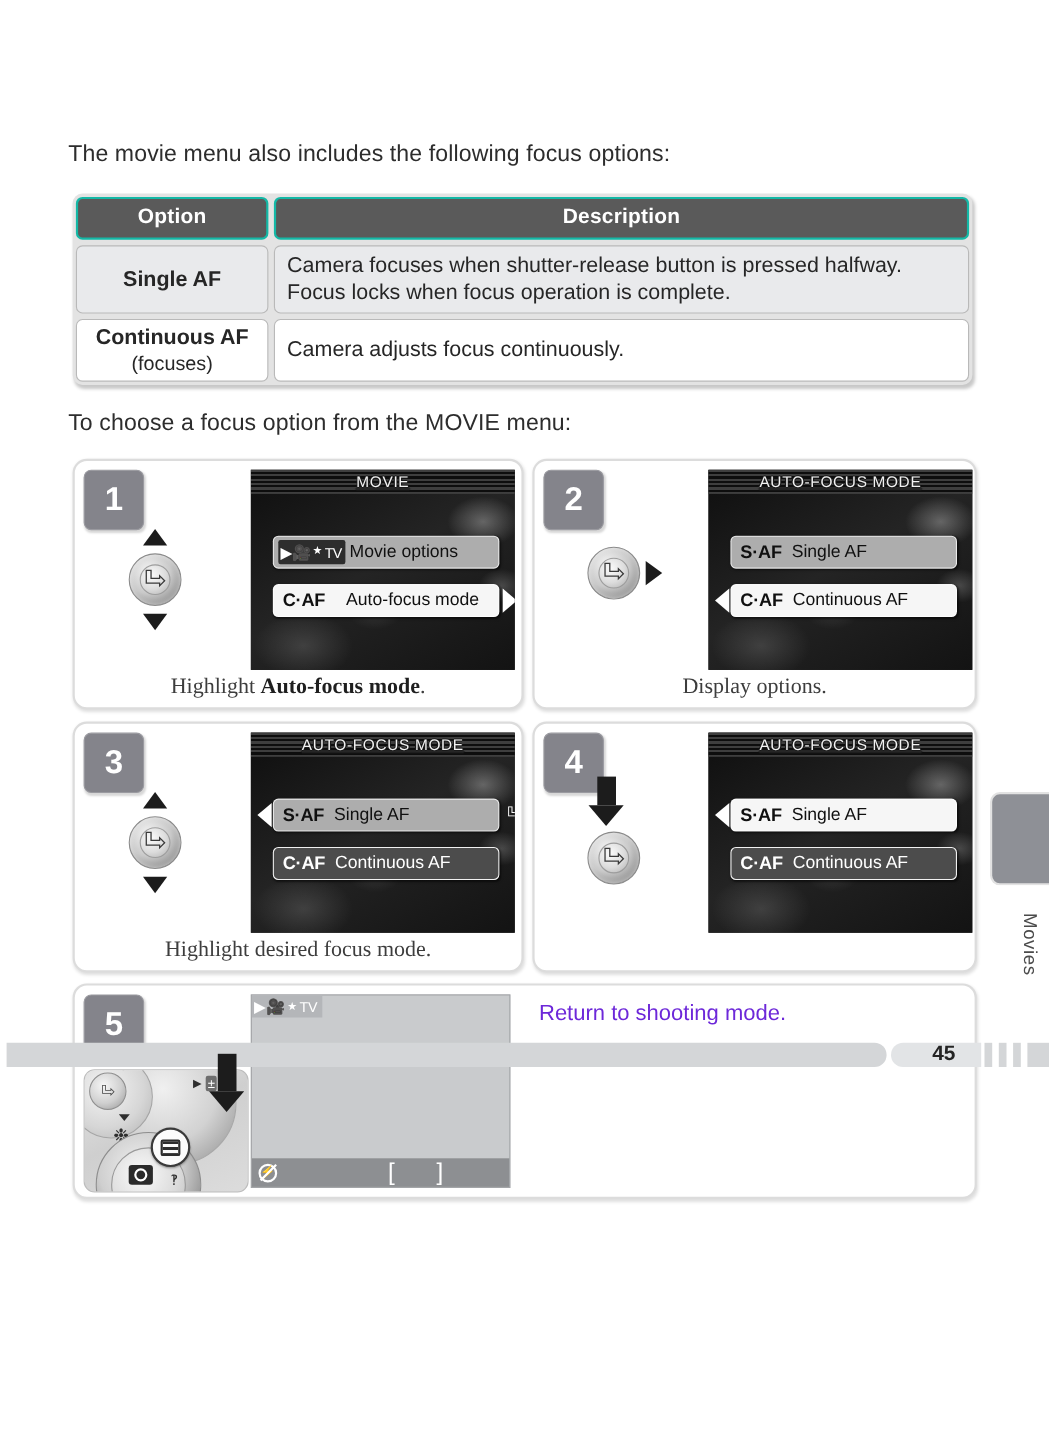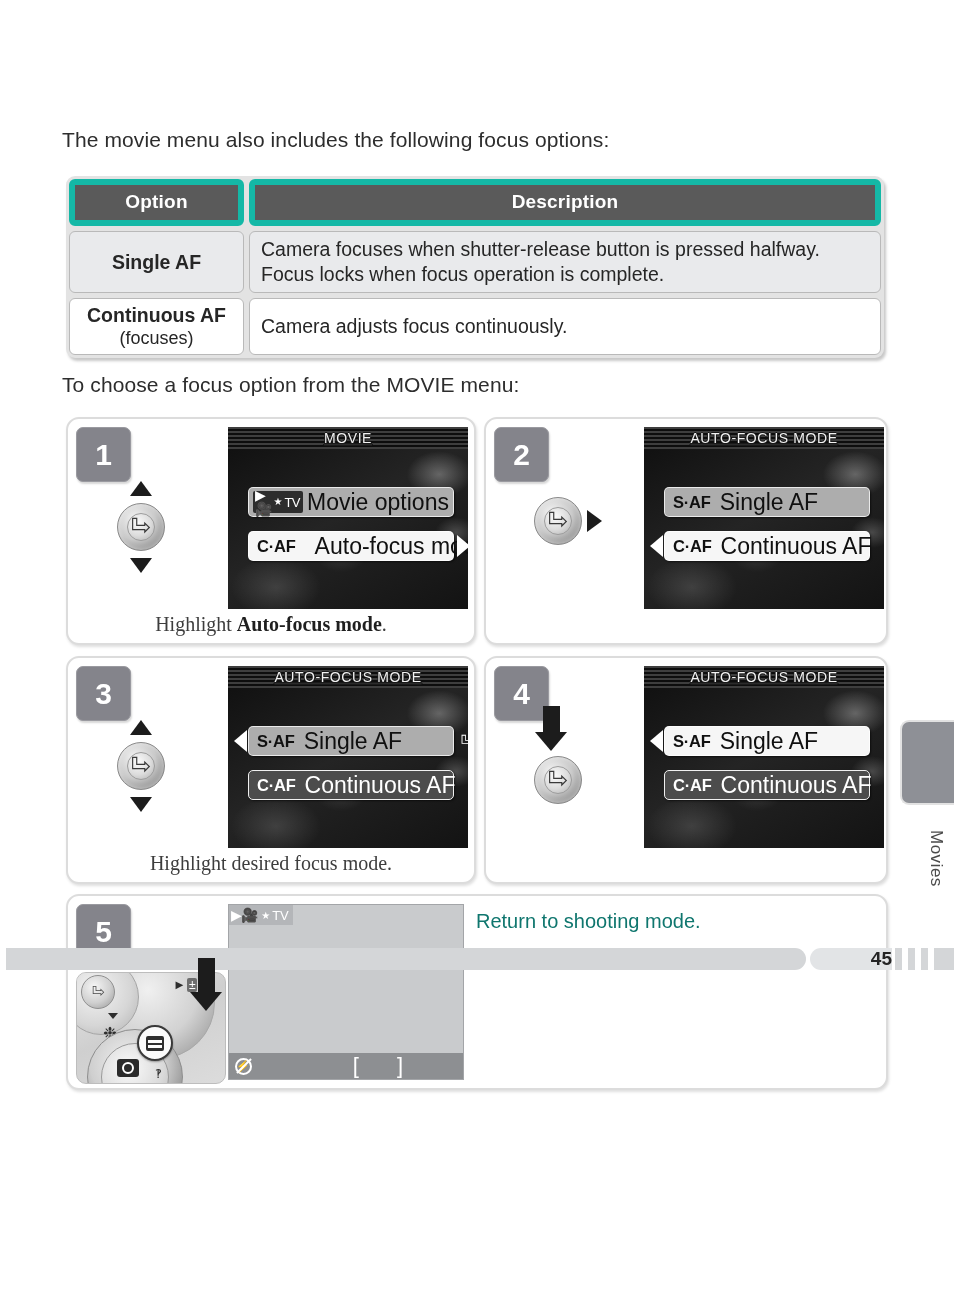--- a/index.html
+++ b/index.html
@@ -40,21 +40,21 @@
   .cell-desc { flex: 1 1 auto; }
 
   .th {
     background: #5a5a5a;
     color: #ffffff;
     font-size: 19px;
     font-weight: bold;
     text-align: center;
     padding: 6px 0 7px;
     border-radius: 6px;
-    border: 6px solid #14b8a6;
+    border: 2px solid #14b8a6;
     letter-spacing: .2px;
   }
   .td {
     background: #ffffff;
     border: 1px solid #b9b9b9;
     border-radius: 6px;
     font-size: 19.5px;
     color: #262626;
     padding: 9px 11px;
     line-height: 1.28;
@@ -209,21 +209,21 @@
   .menu-item.light { background: #adadad; color: #101010; }
   .menu-item.white { background: #f6f6f6; color: #101010; }
   .menu-item.dark  { background: #4c4c4c; color: #ffffff; border-color: #f0f0f0; }
   .mi-tag {
     font-weight: bold;
     font-size: 16.5px;
     letter-spacing: -.2px;
     margin-right: 9px;
     white-space: nowrap;
   }
-  .mi-label { font-size: 23px; white-space: nowrap; }
+  .mi-label { font-size: 16px; white-space: nowrap; }
   .mi-label.spaced { margin-left: 10px; }
 
   
   .movie-icon {
     display: inline-flex; align-items: center;
     background: #2d2d2d;
     color: #ffffff;
     padding: 2px 3px 2px 2px;
     height: 22px;
     margin-right: 4px;
@@ -411,22 +411,22 @@
     width: 20px; height: 2px; background: #ffffff;
     transform: rotate(-45deg);
   }
   .lcd5 .brackets {
     margin-left: auto; margin-right: 38px;
     color: #ffffff; font-size: 22px;
     letter-spacing: 16px; line-height: 1;
   }
   .step5-note {
     position: absolute;
-    left: 408px; top: 14px;
-    font-size: 20px; color: #0f766e;
+    left: 422px; top: 14px;
+    font-size: 20px; color: #6d28d9;
   }
 
   
   .chapter-tab {
     position: absolute;
     right: 0; top: 720px;
     width: 54px; height: 85px;
     background: #8e9096;
     border: 2px solid #e2e2e2;
     border-right: none;
@@ -448,21 +448,21 @@
     width: 800px; height: 22px;
     background: #d4d6d8;
     border-radius: 0 11px 11px 0;
   }
   .page-num-pill {
     position: absolute;
     right: 62px; bottom: 38px;
     width: 82px; height: 22px;
     background: #e2e4e6;
     border-radius: 11px 0 0 11px;
-    display: flex; align-items: center; justify-content: flex-end;
+    display: flex; align-items: center; justify-content: center;
   }
   .page-num-pill span {
     font-size: 19px; font-weight: bold; color: #242424;
     margin-left: 14px;
   }
   .tickmarks {
     position: absolute;
     right: 0; bottom: 38px;
     display: flex; gap: 6px; height: 22px;
   }
@@ -571,20 +571,21 @@
           <span class="mi-label">Single AF</span>
         </div>
         <div class="menu-item white">
           <span class="caret-left"></span>
           <span class="mi-tag">C·AF</span>
           <span class="mi-label">Continuous AF</span>
         </div>
       </div>
     </div>
 
+    <div class="caption">Display options.</div>
   </div>
 
   <div class="panel" id="panel-3">
     <div class="step-badge">3</div>
 
     <div class="selector-area" style="left:18px; top:62px; width:110px;">
       <div class="tri tri-up"></div>
       <div class="sel-disc">
         <span class="sel-glyph">⏎</span>
       </div>

